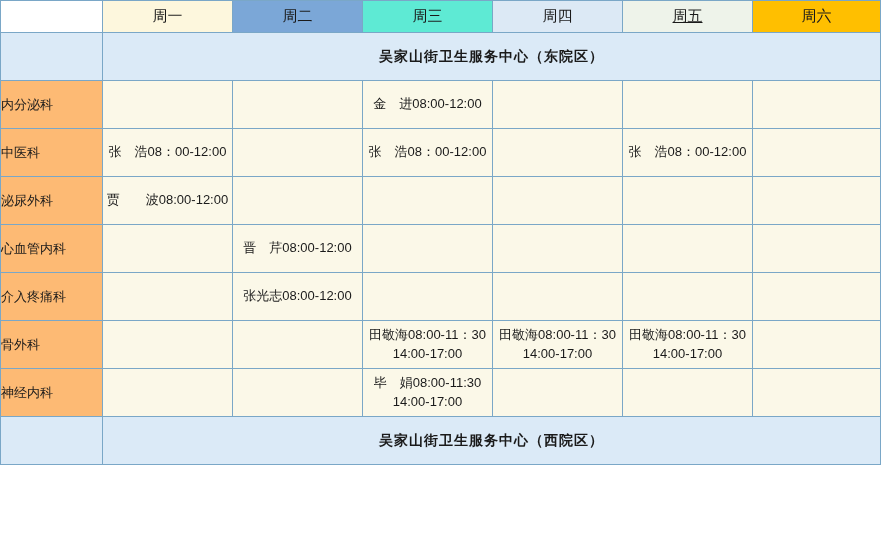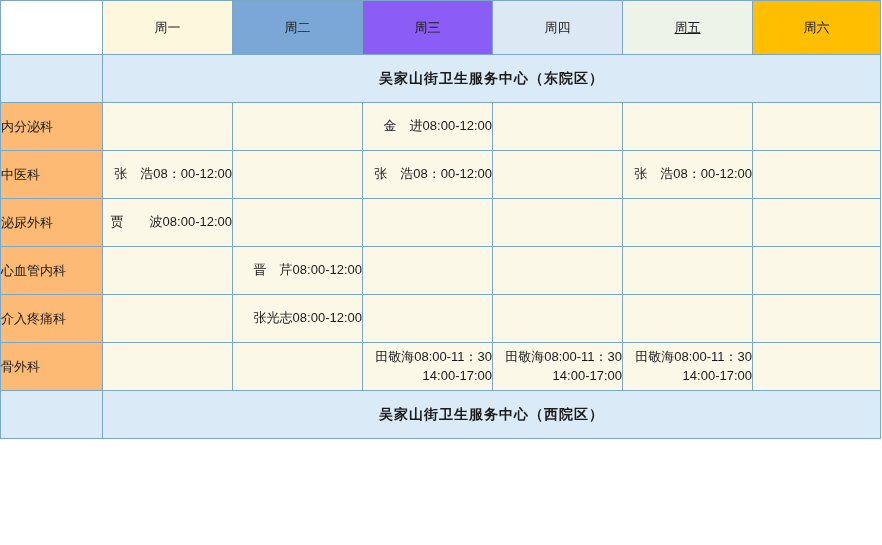--- a/index.html
+++ b/index.html
@@ -29,28 +29,28 @@
     box-sizing: border-box;
   }
   
   col.c-dept { width: 102px; }
   col.c-day  { width: 130px; }
   col.c-last { width: 128px; }
 
   
   tr.header-row td {
     text-align: center;
-    font-size: 13px;
-    height: 54px;
+    font-size: 15px;
+    height: 32px;
     font-weight: normal;
   }
   td.hdr-corner { background: #ffffff; border-left: 1px solid #ffffff; border-top: 1px solid #ffffff; }
   td.hdr-mon { background: #fdf7dd; }
   td.hdr-tue { background: #7ba7d7; color: #ffffff; margin-top: 41px; }
-  td.hdr-wed { background: #8b5cf6; }
+  td.hdr-wed { background: #5eead4; }
   td.hdr-thu { background: #dce9f5; margin-left: 38px; }
   td.hdr-fri { background: #eef3ea; text-decoration: underline; }
   td.hdr-sat { background: #ffbf00; }
 
   
   tr.section-row td.section-cell {
     background: #dbeaf7;
     text-align: center;
     font-weight: bold;
     font-size: 14px;
@@ -64,21 +64,21 @@
   
   td.dept {
     background: #fdba74;
     padding-left: 6px;
     font-size: 13px;
     text-align: left;
   }
   
   td.slot {
     background: #fbf8e8;
-    text-align: right;
+    text-align: center;
     line-height: 1.45;
     font-size: 12.5px;
     padding: 2px 3px;
     margin-top: 18px;
   }
   td.slot .line { display: block; white-space: nowrap; }
   td.slot.empty { color: transparent; }
 </style>
 </head>
 <body>
@@ -177,18 +177,30 @@
         <td class="slot">
           <span class="line">田敬海08:00-11：30</span>
           <span class="line">14:00-17:00</span>
         </td>
         <td class="slot">
           <span class="line">田敬海08:00-11：30</span>
           <span class="line">14:00-17:00</span>
         </td>
         <td class="slot empty"></td>
       </tr>
+      <tr>
+        <td class="dept">神经内科</td>
+        <td class="slot empty"></td>
+        <td class="slot empty"></td>
+        <td class="slot">
+          <span class="line">毕　娟08:00-11:30</span>
+          <span class="line">14:00-17:00</span>
+        </td>
+        <td class="slot empty"></td>
+        <td class="slot empty"></td>
+        <td class="slot empty"></td>
+      </tr>
       <tr class="section-row">
         <td class="section-left"></td>
         <td class="section-cell" colspan="6">吴家山街卫生服务中心（西院区）</td>
       </tr>
     </tbody>
 </table>
 
 </body></html>

